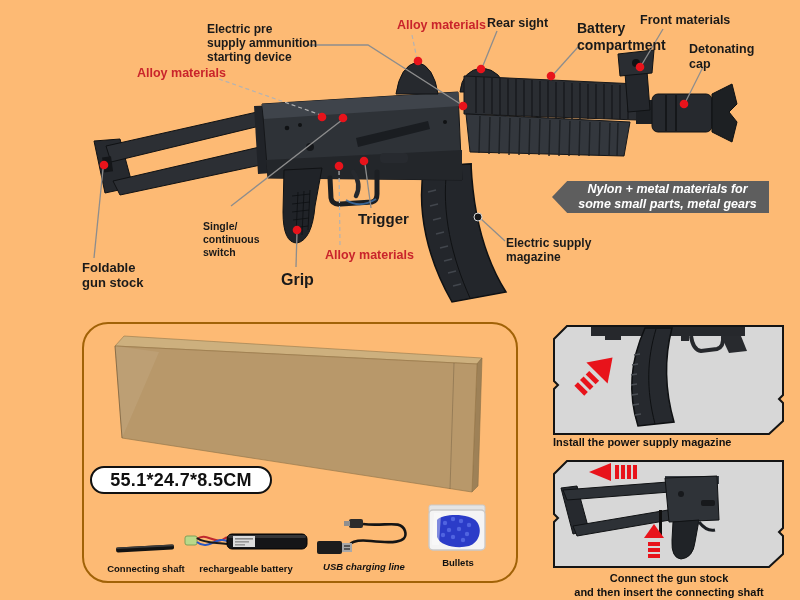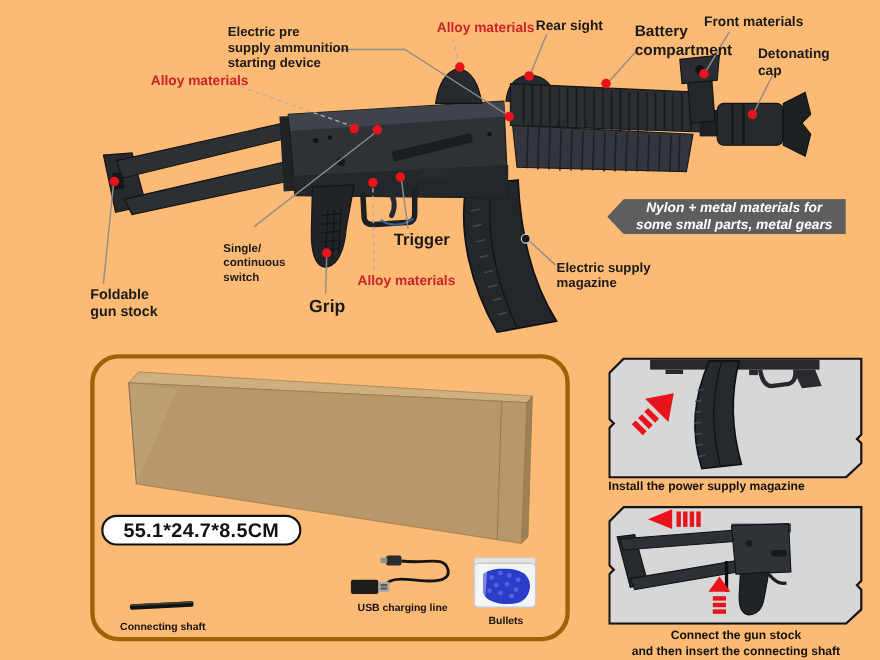--- a/index.html
+++ b/index.html
@@ -5,21 +5,21 @@
   html,body{margin:0;padding:0;background:#fff;}
   .canvas{position:relative;width:800px;height:600px;background:#fdba74;overflow:hidden;
           font-family:"Liberation Sans",sans-serif;}
   .lbl{position:absolute;font-weight:bold;color:#1a1a1a;white-space:pre-line;line-height:1.18;}
   .lbl.red{color:#c9242b;}
   .banner{position:absolute;left:552px;top:181px;width:217px;height:32px;background:#5e5e5e;
           color:#ffffff;font-weight:bold;font-size:12.5px;line-height:15px;text-align:center;
           padding-left:14px;box-sizing:border-box;display:flex;align-items:center;justify-content:center;
           white-space:pre-line;clip-path:polygon(0 50%,7% 0,100% 0,100% 100%,7% 100%);font-style:italic;}
   .gun-length{position:absolute;left:588px;top:277px;font-weight:bold;font-size:20px;color:#6e6e6e;}
-  .kit-box{position:absolute;left:82px;top:322px;width:436px;height:261px;border:4px solid #a16207;
+  .kit-box{position:absolute;left:82px;top:322px;width:436px;height:261px;border:2px solid #a16207;
            border-radius:26px;box-sizing:border-box;}
   .kit-box svg.boxart{position:absolute;left:0;top:0;}
   .pill{position:absolute;left:6px;top:142px;width:178px;height:24px;border:2.5px solid #111;
         border-radius:14px;display:flex;align-items:center;justify-content:center;
         font-weight:bold;font-size:18px;color:#111;background:#fff;letter-spacing:0.3px;}
   .acc{position:absolute;height:64px;text-align:center;}
   .acc .art{position:absolute;bottom:15px;left:0;right:0;display:flex;justify-content:center;}
   .acc .acc-label{position:absolute;bottom:0;left:0;right:0;font-weight:bold;font-size:9.5px;color:#111;}
   .panel{position:absolute;left:553px;width:232px;}
   .caption{position:absolute;left:553px;width:232px;font-weight:bold;font-size:11px;color:#111;
@@ -165,22 +165,39 @@
     <div class="acc" style="left:12px;top:186px;width:100px;">
       <span class="art">
         <svg width="100" height="22" viewBox="0 0 100 22">
           <rect x="20" y="9" width="58" height="5" rx="2" fill="#121212" transform="rotate(-3 49 11)"></rect>
           <rect x="20" y="9" width="58" height="1.6" rx="1" fill="#3c3c3c" transform="rotate(-3 49 11)"></rect>
         </svg>
       </span>
       <span class="acc-label">Connecting shaft</span>
     </div>
 
-
-    <div class="acc" style="left:225px;top:168px;width:110px;">
+    <div class="acc" style="left:97px;top:186px;width:130px;">
+      <span class="art">
+        <svg width="130" height="34" viewBox="0 0 130 34">
+          <rect x="4" y="11" width="12" height="9" rx="2" fill="#b9d98a" stroke="#7fa15a"></rect>
+          <path d="M16,14 C26,6 34,22 46,12" stroke="#c0282e" stroke-width="2" fill="none"></path>
+          <path d="M16,17 C28,27 36,9 48,17" stroke="#2b57c0" stroke-width="2" fill="none"></path>
+          <path d="M16,13 C24,19 36,17 46,19" stroke="#1a1a1a" stroke-width="2" fill="none"></path>
+          <rect x="46" y="9" width="80" height="15" rx="5" fill="#141518" stroke="#000"></rect>
+          <rect x="47" y="10" width="78" height="3" rx="1.5" fill="rgba(255,255,255,0.14)"></rect>
+          <rect x="52" y="11" width="22" height="11" fill="#dcdcdc"></rect>
+          <rect x="54" y="13" width="18" height="1.6" fill="#888"></rect>
+          <rect x="54" y="16" width="14" height="1.6" fill="#999"></rect>
+          <rect x="54" y="19" width="10" height="1.6" fill="#999"></rect>
+        </svg>
+      </span>
+      <span class="acc-label">rechargeable battery</span>
+    </div>
+
+    <div class="acc" style="left:225px;top:184px;width:110px;font-style:italic;">
       <span class="art">
         <svg width="110" height="40" viewBox="0 0 110 40">
           <rect x="40" y="2" width="14" height="9" rx="2" fill="#2c2c2c"></rect>
           <rect x="35" y="4" width="6" height="5" fill="#8f8f8f"></rect>
           <path d="M54,7 C76,10 92,2 96,14 C100,27 80,26 62,24 C46,22 40,26 40,30" fill="none" stroke="#141414" stroke-width="2.6"></path>
           <rect x="8" y="24" width="25" height="13" rx="2" fill="#1c1c1c"></rect>
           <rect x="33" y="26" width="10" height="9" fill="#a8a8a8"></rect>
           <rect x="35" y="28" width="6" height="2" fill="#555"></rect>
           <rect x="35" y="31" width="6" height="2" fill="#555"></rect>
         </svg>

